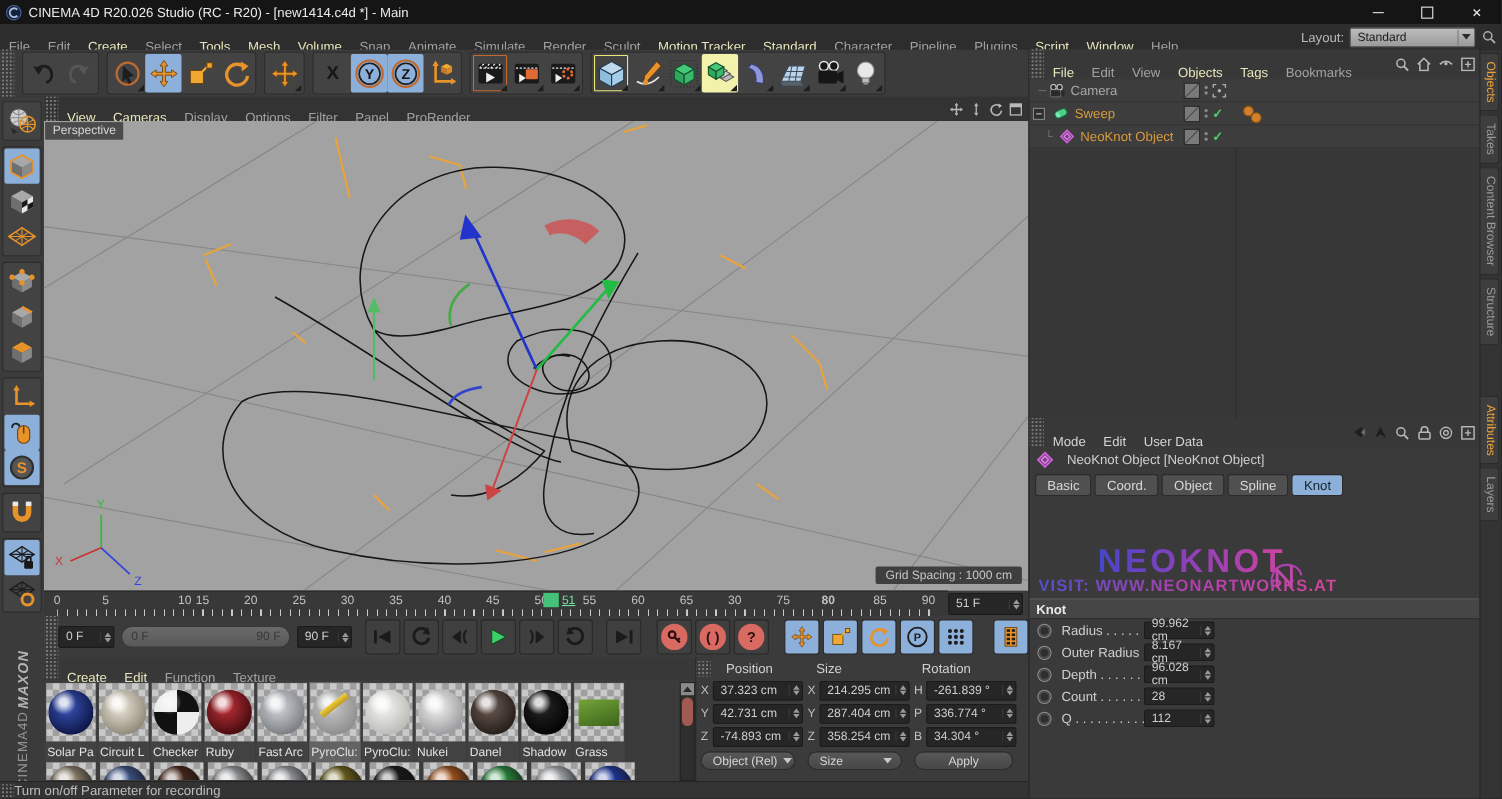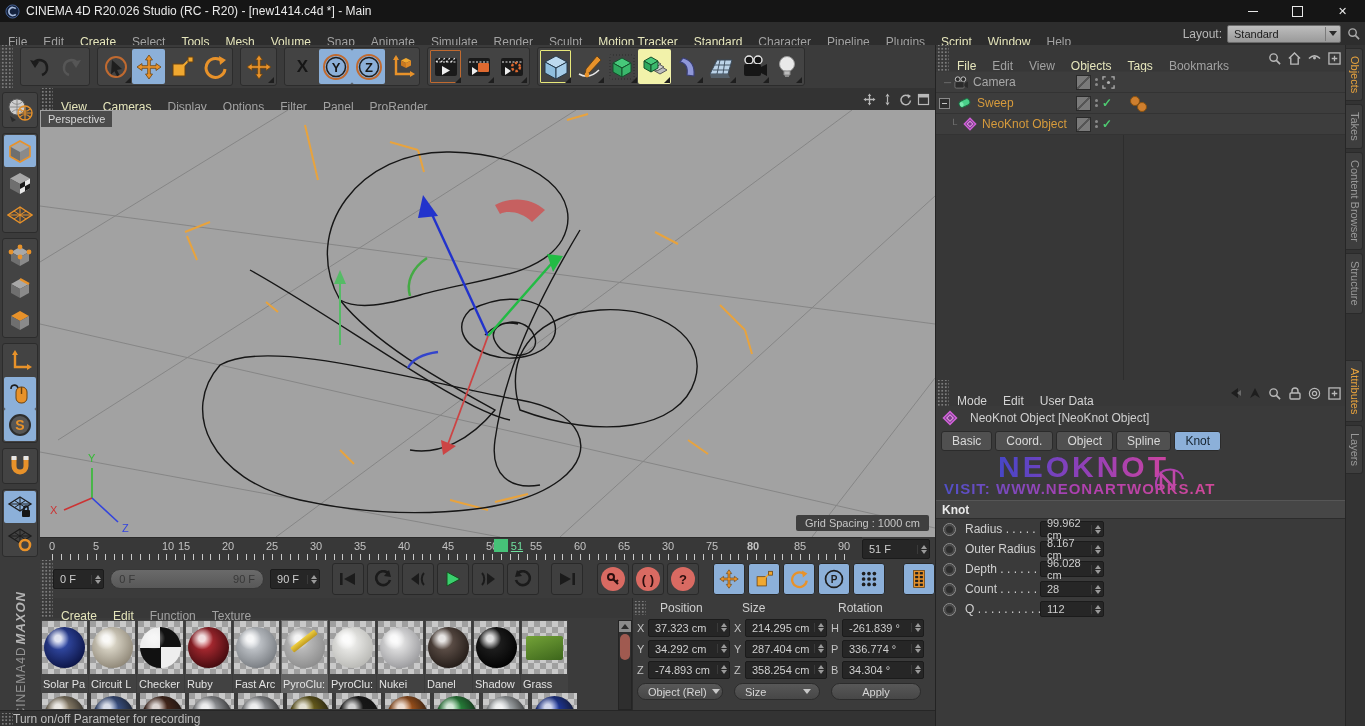--- a/index.html
+++ b/index.html
@@ -117,21 +117,21 @@
   .omdots i{width:3px;height:3px;border-radius:50%;background:#8a8a8a;display:block;}
   .om-tags{position:absolute;left:192px;top:1px;width:30px;height:18px;}
   .tagdot{position:absolute;width:8px;height:8px;border-radius:50%;background:#cf7f2e;border:1px solid #8a5210;}
   .check{color:#4ecb71;font-weight:bold;font-size:12px;}
   
   .attrs{position:absolute;left:0;top:335px;width:410px;bottom:0;}
   .attr-title{height:23px;display:flex;align-items:center;padding-left:6px;gap:12px;color:#cfcfcf;}
   .attr-tabs{height:23px;display:flex;align-items:center;gap:3px;padding-left:5px;}
   .atab{background:#505050;border:1px solid #2b2b2b;border-radius:3px;padding:2px 10px;color:#d8d8d8;font-size:12px;}
   .atab.active{background:#8cb0d9;color:#16242f;}
-  .logoarea{height:48px;position:relative;}
+  .logoarea{height:48px;position:relative;margin-top:44px;}
   .neotitle{position:absolute;left:62px;top:-2px;font-size:30px;font-weight:bold;letter-spacing:3px;background:linear-gradient(90deg,#4646c8,#9040b8,#cc44a0);-webkit-background-clip:text;background-clip:text;color:transparent;-webkit-text-fill-color:transparent;}
   .neosub{position:absolute;left:8px;top:28px;font-size:15px;font-weight:bold;letter-spacing:1px;background:linear-gradient(90deg,#5050c8,#b040b0,#d04898);-webkit-background-clip:text;background-clip:text;color:transparent;-webkit-text-fill-color:transparent;}
   .nswirl{position:absolute;left:216px;top:12px;}
   .sect{height:17px;background:#464646;border-top:1px solid #565656;border-bottom:1px solid #2c2c2c;font-weight:bold;color:#e8e8e8;display:flex;align-items:center;padding-left:6px;}
   .prow{height:20px;display:flex;align-items:center;padding-left:7px;}
   .pdot{width:11px;height:11px;border-radius:50%;border:1px solid #909090;background:#2e2e2e;box-shadow:inset 0 0 0 2px #4a4a4a;margin-right:9px;flex:none;}
   .pspacer{width:20px;flex:none;}
   .plabel{width:75px;color:#cfcfcf;font-size:12px;white-space:nowrap;overflow:hidden;flex:none;}
   .pinput{width:64px;height:16px;font-size:11px;}
   
@@ -921,21 +921,21 @@
               <span>37.323 cm</span>
               <span class="stepper">
                 <span class="st-up"></span>
                 <span class="st-dn"></span>
               </span>
             </div>
           </div>
         <div class="crow">
             <span class="caxis">Y</span>
             <div class="numfield cfield">
-              <span>34.292 cm</span>
+              <span>42.731 cm</span>
               <span class="stepper">
                 <span class="st-up"></span>
                 <span class="st-dn"></span>
               </span>
             </div>
           </div>
         <div class="crow">
             <span class="caxis">Z</span>
             <div class="numfield cfield">
               <span>-74.893 cm</span>

